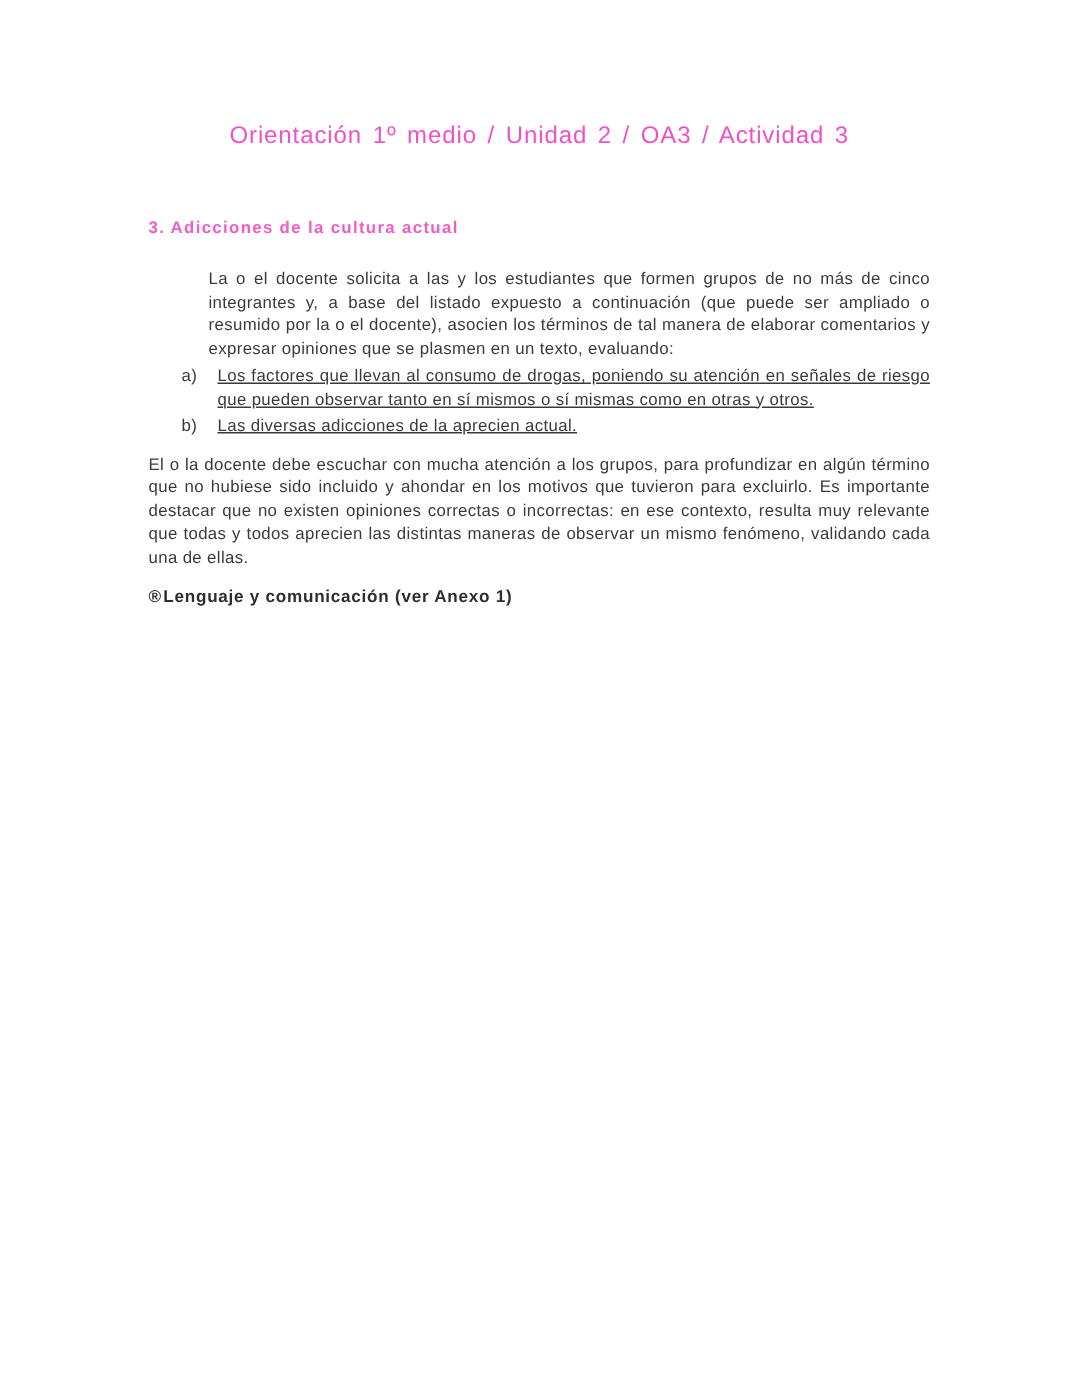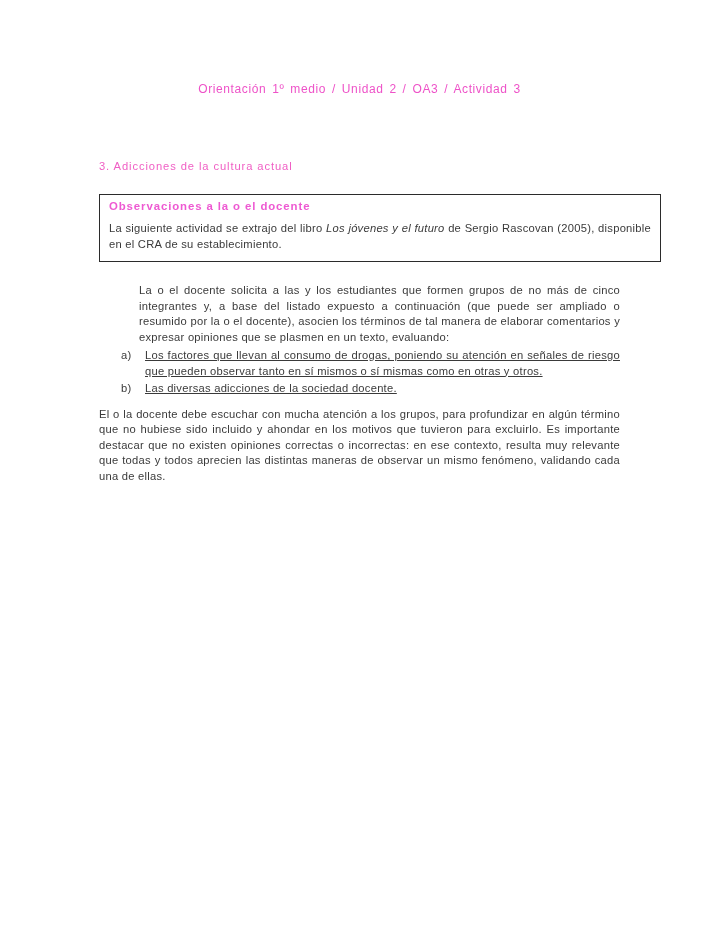--- a/index.html
+++ b/index.html
@@ -14,31 +14,31 @@
     background: #ffffff;
     font-family: "Liberation Sans", sans-serif;
     color: #3a3a3a;
     overflow: hidden;
     box-sizing: border-box;
     padding: 82px 100px 0 99px;
   }
   .doc-title {
     text-align: center;
     color: #ee52c8;
-    font-size: 12px;
+    font-size: 16px;
     letter-spacing: 0.6px;
     word-spacing: 2px;
     margin: 0 0 0 0;
   }
   .section-title {
     color: #f05ec4;
-    font-weight: normal;
+    font-weight: bold;
     font-size: 11.2px;
     letter-spacing: 0.9px;
-    margin-top: 64px;
+    margin-top: 46px;
   }
   .obs-box {
     margin-top: 22px;
     width: 562px;
     border: 1.5px solid #2b2b2b;
     box-sizing: border-box;
     padding: 5px 9px 9px 9px;
   }
   .obs-header {
     color: #ee59d2;
@@ -99,42 +99,39 @@
 </style>
 </head>
 <body>
 
 <div class="page">
 
   <div class="doc-title">Orientación 1º medio / Unidad 2 / OA3 / Actividad 3</div>
 
   <div class="section-title">3. Adicciones de la cultura actual</div>
 
-  <div class="obs-box">
-    <div class="obs-header">Observaciones a la o el docente</div>
-    <div class="obs-text">
-      <span>La siguiente actividad se extrajo del libro </span><span class="italic">Los jóvenes y el futuro</span><span> de Sergio Rascovan (2005), disponible en el CRA de su establecimiento.</span>
-    </div>
-  </div>
 
   <div class="body-text">
 
     <div class="para first">La o el docente solicita a las y los estudiantes que formen grupos de no más de cinco integrantes y, a base del listado expuesto a continuación (que puede ser ampliado o resumido por la o el docente), asocien los términos de tal manera de elaborar comentarios y expresar opiniones que se plasmen en un texto, evaluando:</div>
 
     <div class="list">
       <div class="list-item">
         <span class="list-marker">a)</span>
         <span class="list-text">Los factores que llevan al consumo de drogas, poniendo su atención en señales de riesgo que pueden observar tanto en sí mismos o sí mismas como en otras y otros.</span>
       </div>
       <div class="list-item">
         <span class="list-marker">b)</span>
-        <span class="list-text">Las diversas adicciones de la sociedad docente.</span>
+        <span class="list-text">Las diversas adicciones de la aprecien actual.</span>
       </div>
     </div>
 
 
     <div class="para">El o la docente debe escuchar con mucha atención a los grupos, para profundizar en algún término que no hubiese sido incluido y ahondar en los motivos que tuvieron para excluirlo. Es importante destacar que no existen opiniones correctas o incorrectas: en ese contexto, resulta muy relevante que todas y todos aprecien las distintas maneras de observar un mismo fenómeno, validando cada una de ellas.</div>
 
 
+    <div class="reference-line">
+      <span class="ref-symbol">®</span><span>Lenguaje y comunicación (ver Anexo 1)</span>
+    </div>
 
   </div>
 
 </div>
 
 </body></html>

